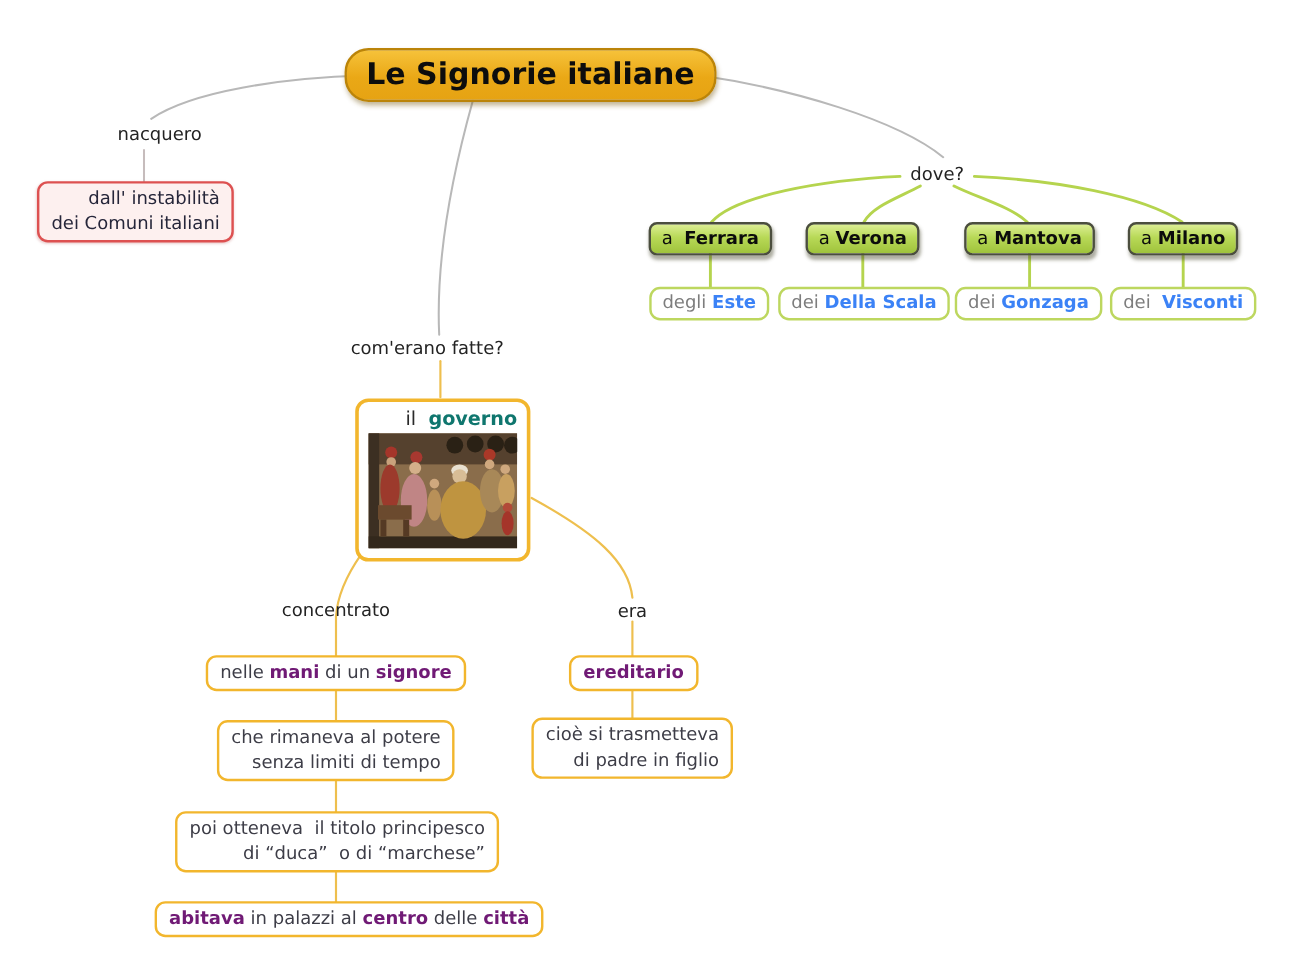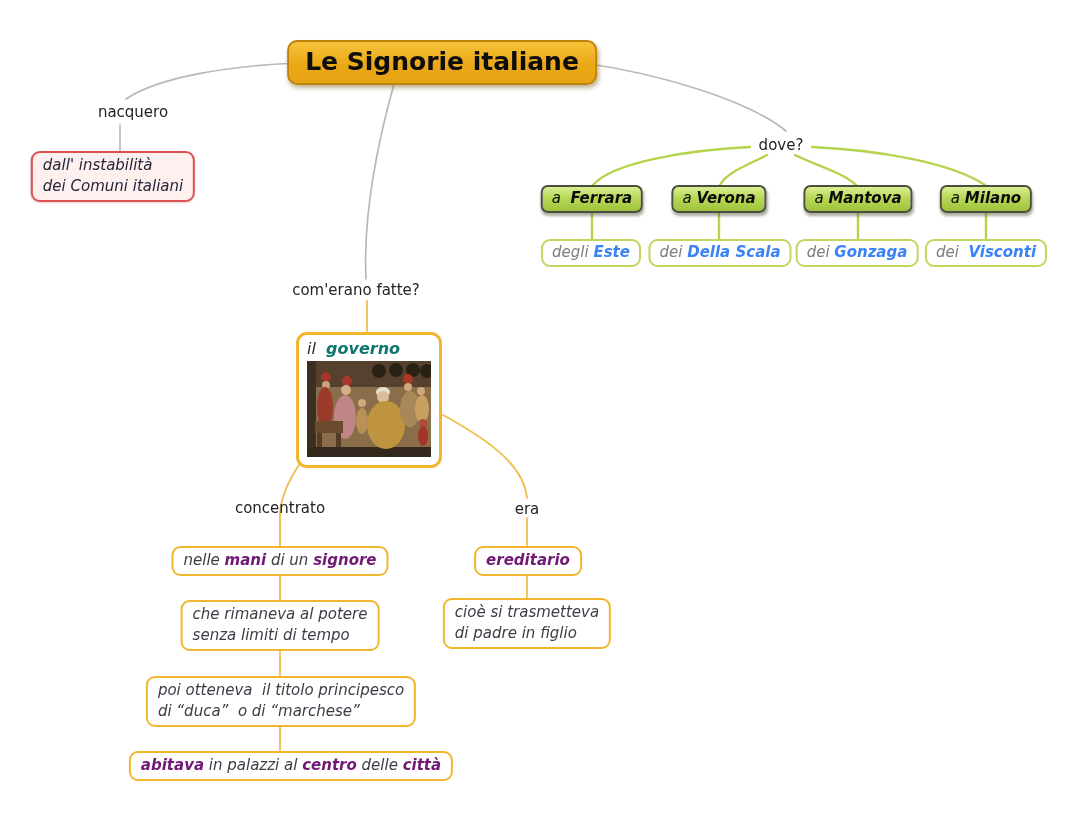--- a/index.html
+++ b/index.html
@@ -13,44 +13,43 @@
   #connectors {
     position:absolute; left:0; top:0; width:1080px; height:816px;
     z-index:1;
   }
   .node {
     position:absolute;
     transform:translateX(-50%);
     background:#ffffff;
     border:2px solid #f2b62d;
     border-radius:9px;
-    text-align:left;
+    text-align:right;
     font-size:15px;
     color:#3d3d47;
     padding:2px 10px 3px 10px;
     line-height:21px;
     white-space:nowrap;
     z-index:2;
-    font-style:italic;
   }
   .node .b { font-weight:bold; color:#701a75; }
   .label {
     position:absolute;
     transform:translateX(-50%);
     font-size:15px;
     color:#232323;
     white-space:nowrap;
     z-index:2;
   }
   .title-node {
     position:absolute;
     transform:translateX(-50%);
     background:linear-gradient(#f6c23a, #eaa816 55%, #e6a313);
     border:2px solid #bb8409;
-    border-radius:10px;
+    border-radius:20px;
     font-size:25px;
     font-weight:bold;
     color:#0d0d0d;
     padding:5px 16px 7px 16px;
     box-shadow:1px 3px 4px rgba(120,90,20,0.45);
     white-space:nowrap;
     z-index:2;
   }
   .red-node {
     border-color:#dd5151;

